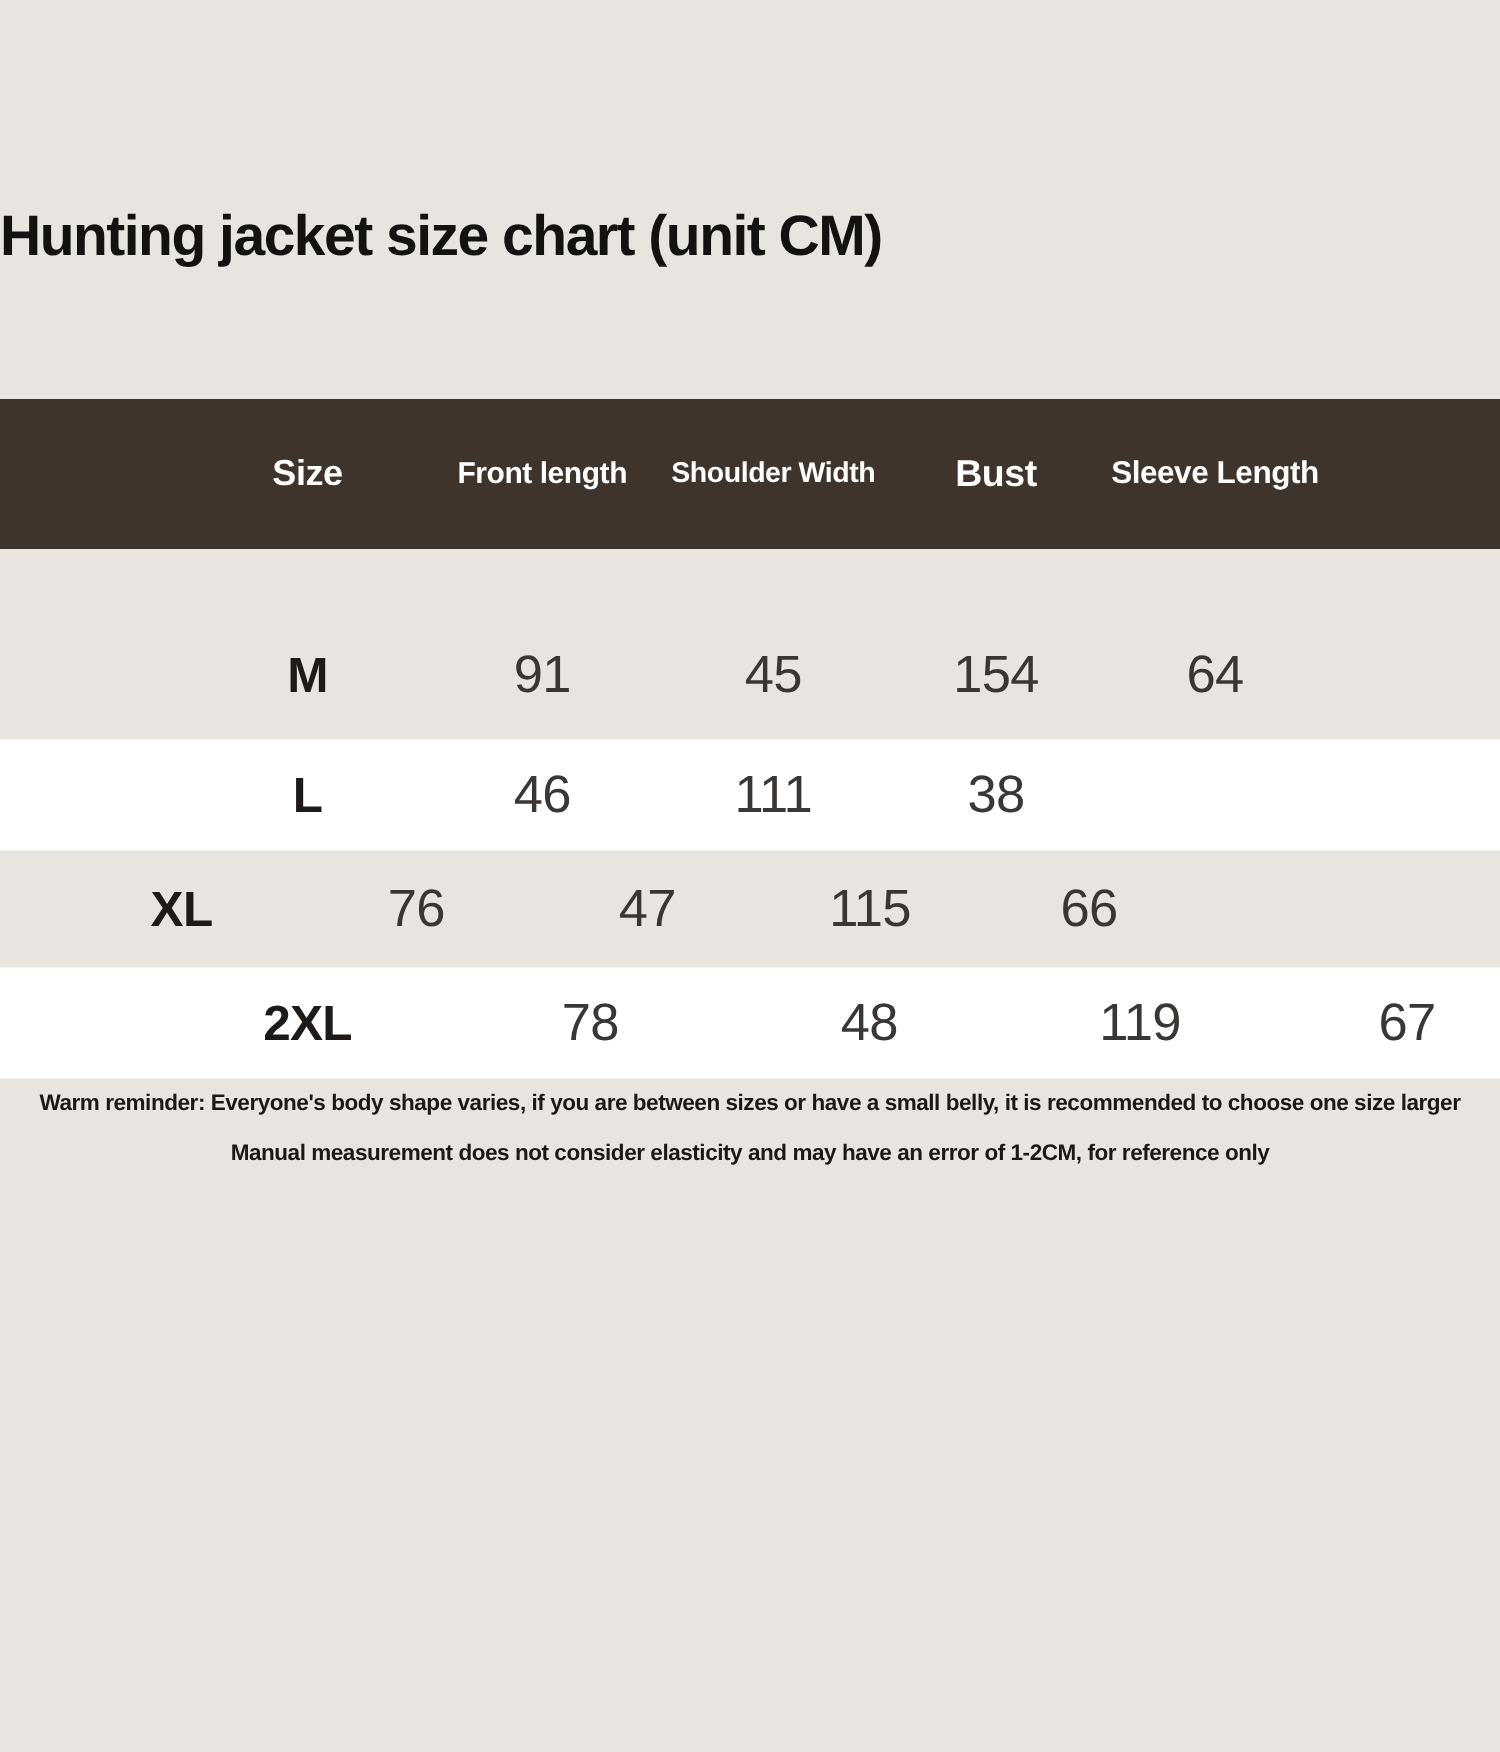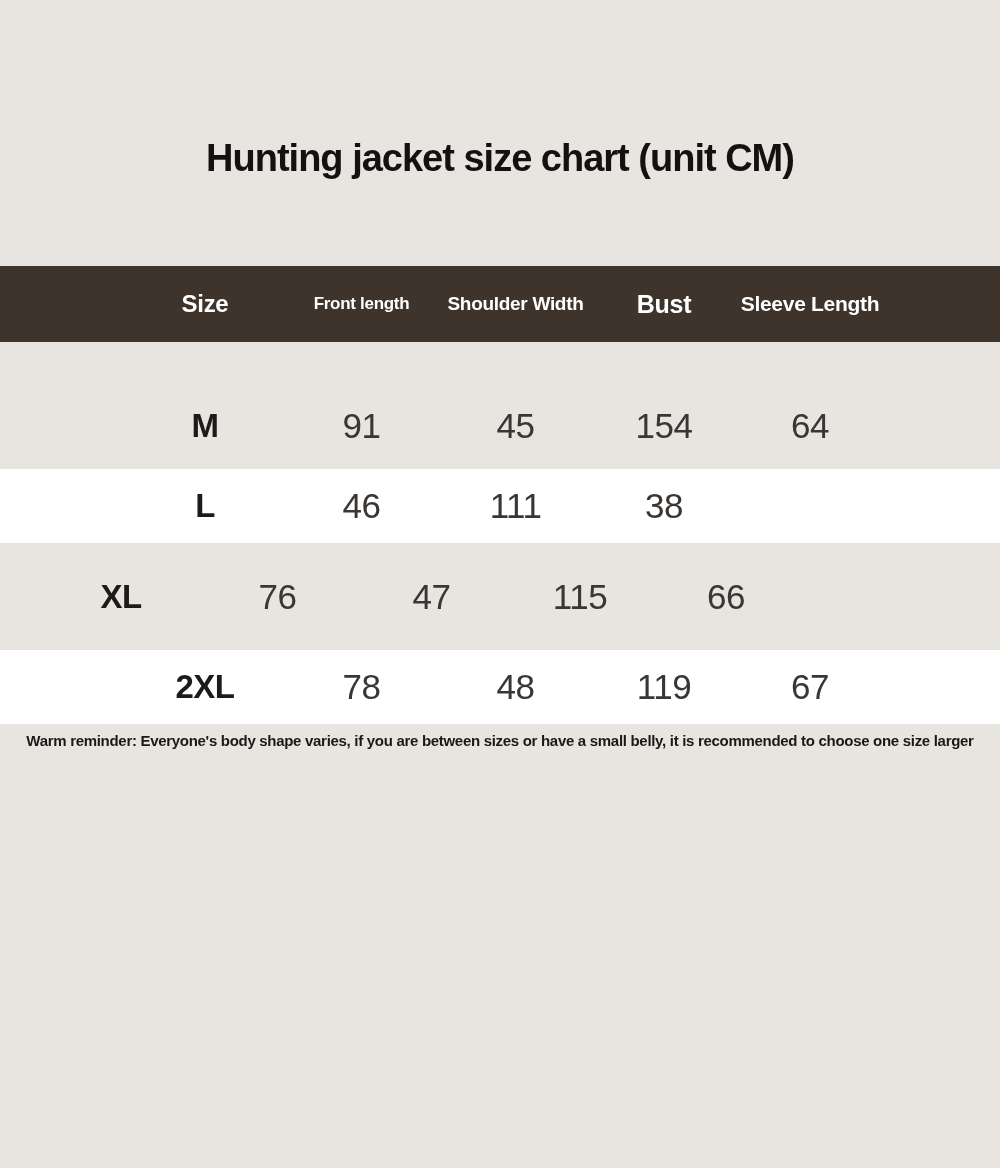--- a/index.html
+++ b/index.html
@@ -17,68 +17,68 @@
     width: 1000px;
     height: 1168px;
     position: relative;
   }
   .title-section {
     height: 266px;
     box-sizing: border-box;
     padding-top: 50px;
     display: flex;
     align-items: center;
-    justify-content: center;
+    justify-content: flex-start;
   }
   .title {
     margin: 0;
     font-size: 38px;
     font-weight: 700;
     letter-spacing: -1px;
     color: #141210;
   }
   .grid-row {
     display: grid;
     grid-template-columns: 156px 157px 151px 146px 146px;
     padding-left: 127px;
     align-items: center;
   }
   .header-bar {
-    height: 76px;
+    height: 100px;
     background: var(--header-background, #3e342c);
   }
   .hcell {
     text-align: center;
     color: var(--header-text, #ffffff);
     font-weight: 700;
     letter-spacing: -0.3px;
   }
   .hcell:nth-child(1) { font-size: 24px; }
-  .hcell:nth-child(2) { font-size: 17px; }
+  .hcell:nth-child(2) { font-size: 20px; }
   .hcell:nth-child(3) { font-size: 19px; }
   .hcell:nth-child(4) { font-size: 25px; }
   .hcell:nth-child(5) { font-size: 21px; }
   .spacer {
     height: 40px;
   }
   .row .cell {
     text-align: center;
     font-size: 35px;
     letter-spacing: -0.5px;
     color: var(--value-text, #3a3633);
   }
   .row .size-label {
     font-weight: 700;
     font-size: 33px;
     color: var(--label-text, #1d1a17);
   }
   .row-0 { height: 87px; }
   .row-1 { height: 74px; background: var(--row-white, #ffffff); }
-  .row-2 { height: 107px; padding-left: 43px; }
-  .row-3 { height: 74px; background: var(--row-white, #ffffff); }
+  .row-2 { height: 78px; padding-left: 43px; }
+  .row-3 { height: 74px; background: var(--row-white, #ffffff); gap: 32px; }
   .row-4 { height: 96px; }
   .notes {
     text-align: center;
   }
   .notes p {
     margin: 0;
     font-size: 15px;
     line-height: 33px;
     font-weight: 700;
     letter-spacing: -0.3px;
@@ -131,15 +131,16 @@
     <div class="cell size-label">2XL</div>
     <div class="cell">78</div>
     <div class="cell">48</div>
     <div class="cell">119</div>
     <div class="cell">67</div>
   </div>
 
 
   <div class="notes">
     <p>Warm reminder: Everyone's body shape varies, if you are between sizes or have a small belly, it is recommended to choose one size larger</p>
+    <p>Manual measurement does not consider elasticity and may have an error of 1-2CM, for reference only</p>
   </div>
 
 </div>
 
 </body></html>

